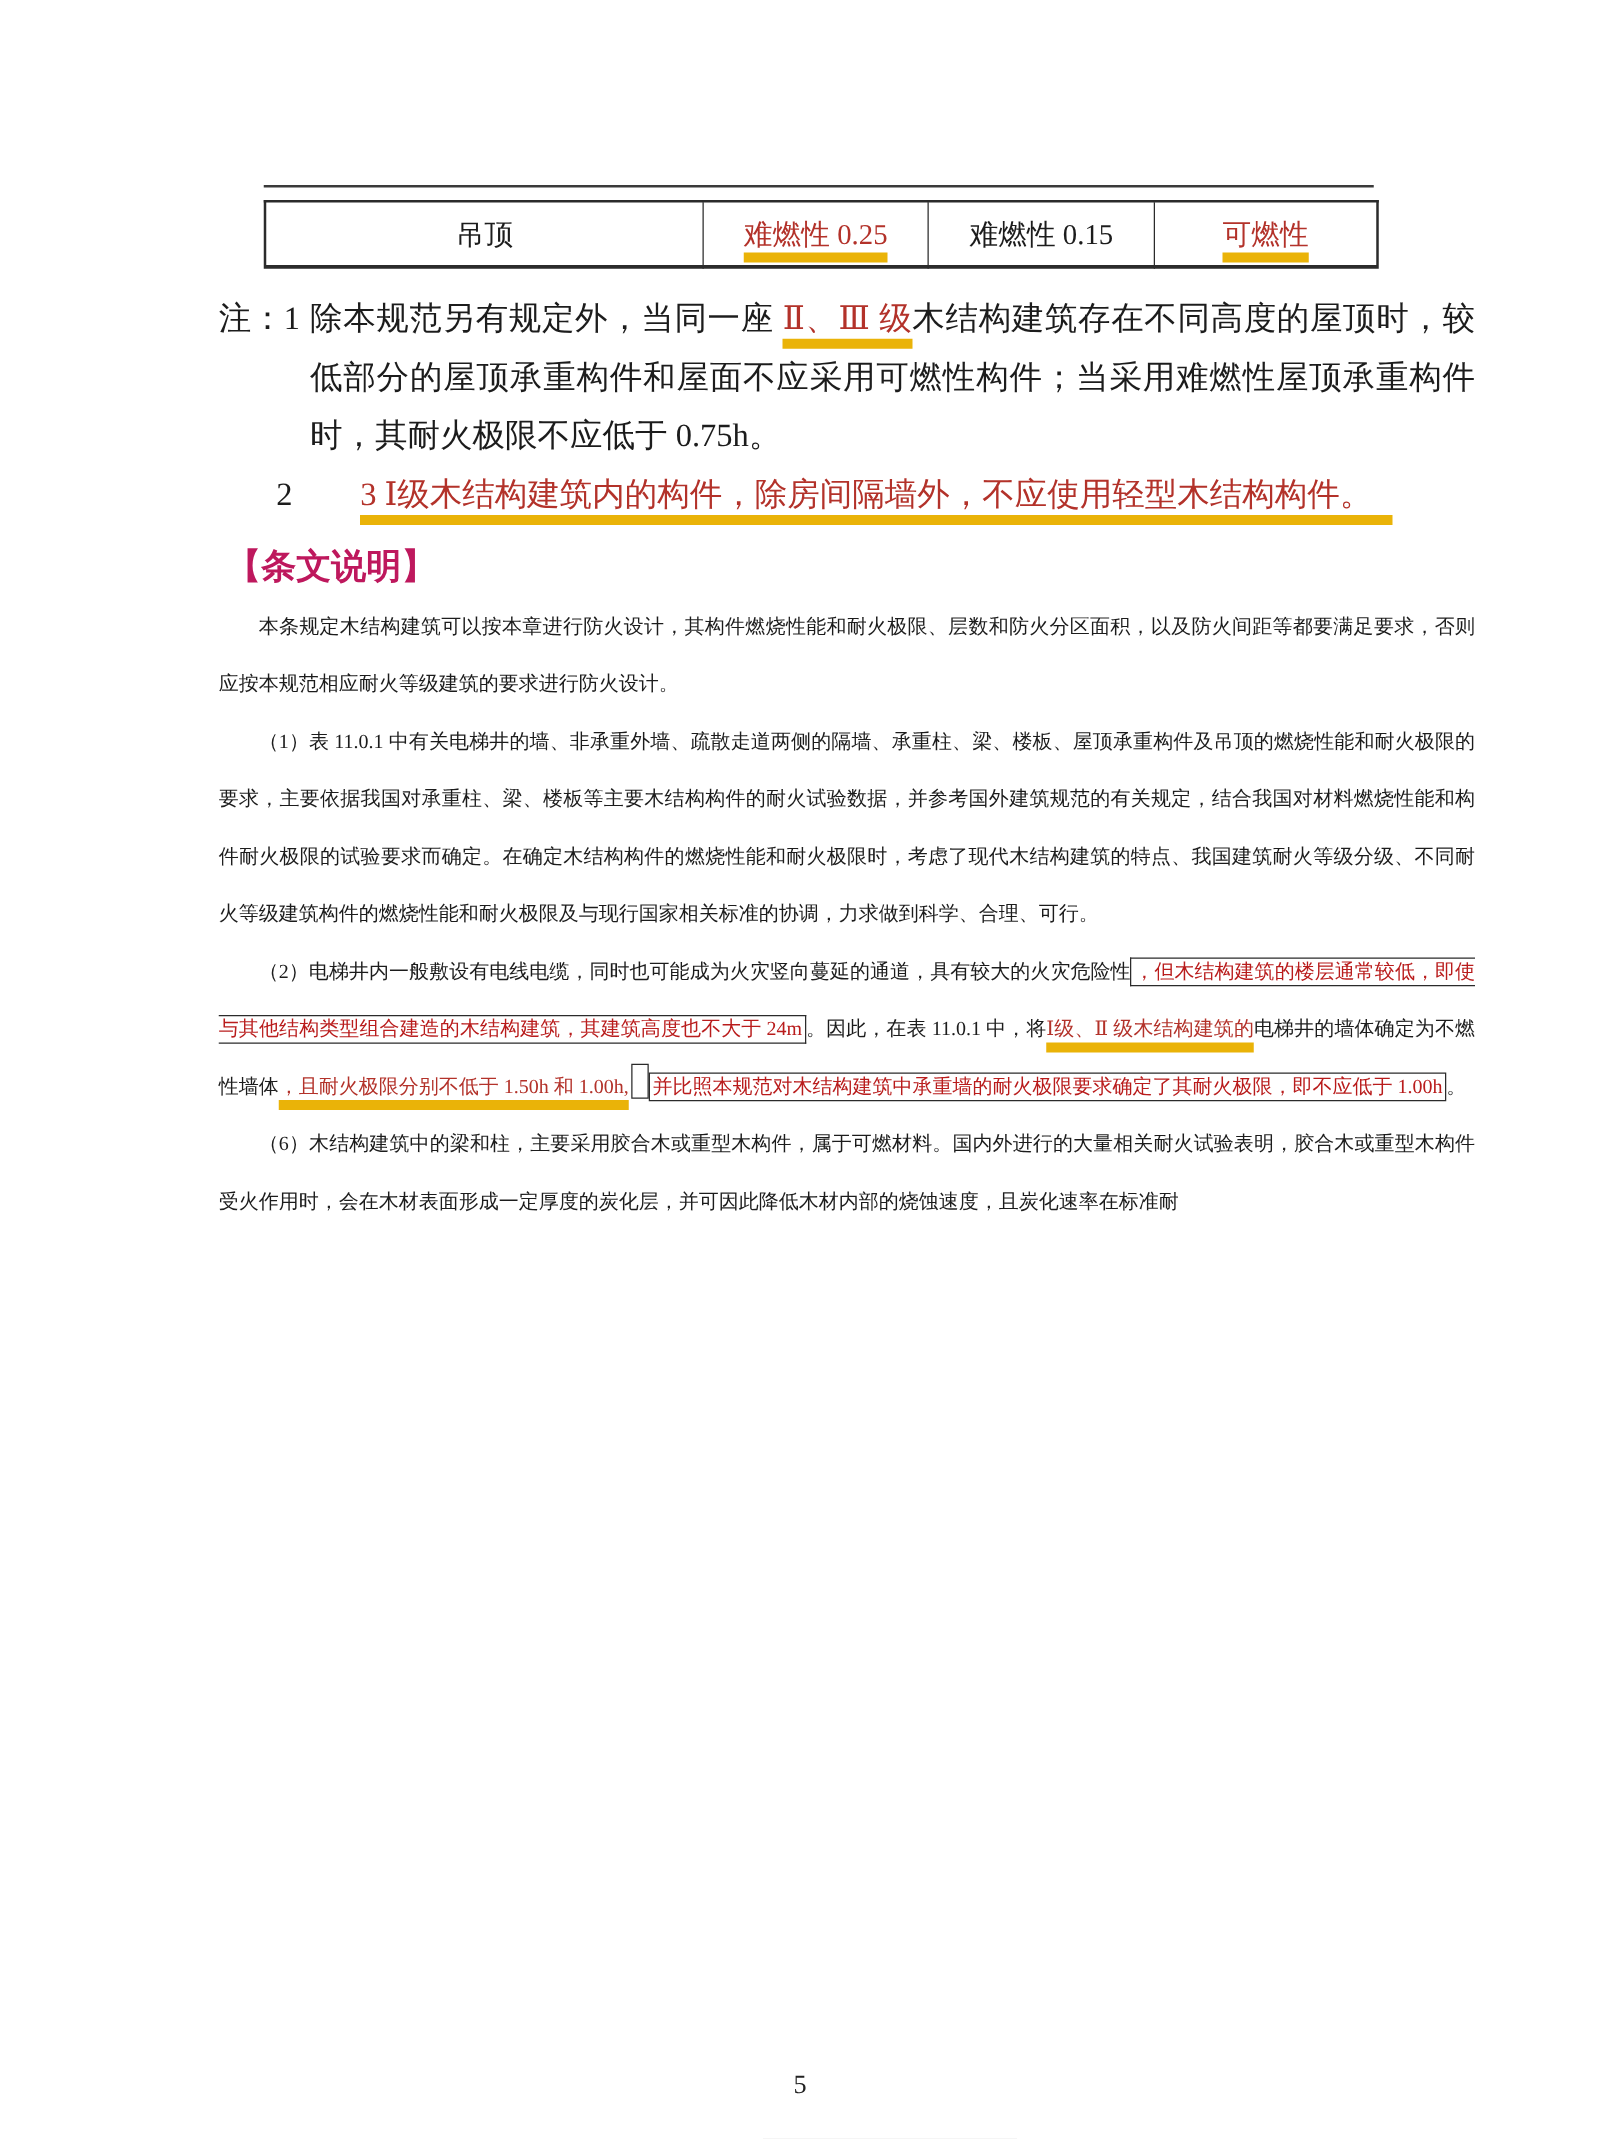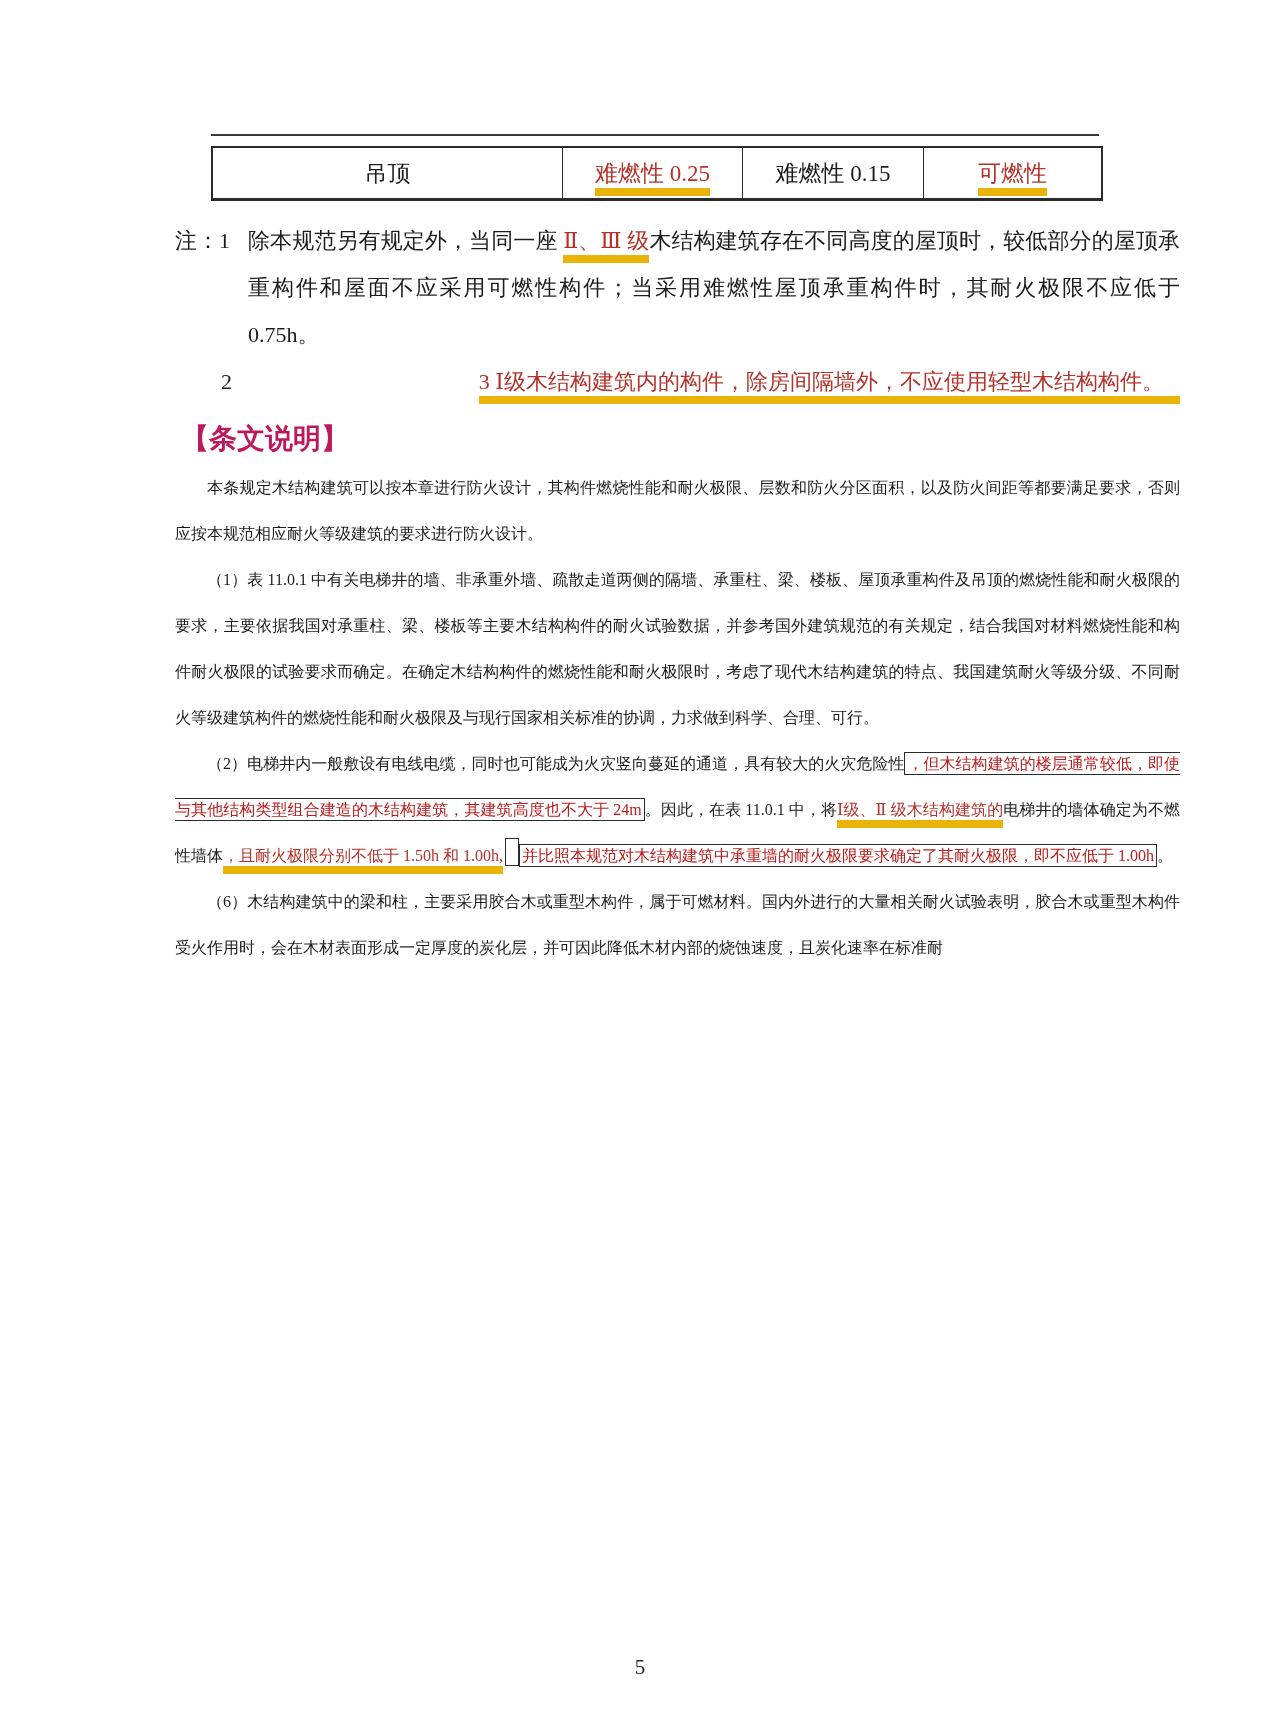--- a/index.html
+++ b/index.html
@@ -4,21 +4,21 @@
 <style>
   html,body{margin:0;padding:0;background:#e8e8e8;}
   .page{
     position:relative;
     width:1280px;height:1711px;
     background:#ffffff;
     font-family:"Liberation Serif","DejaVu Serif",serif;
     color:#1c1c1c;
     overflow:hidden;
   }
-  .content{position:absolute;left:175px;top:134px;width:1005px;}
+  .content{position:absolute;left:175px;top:148px;width:1005px;}
 
   
   .tbl-area{margin-left:36px;width:888px;}
   .page-break-rule{border-top:2px solid #3a3a3a;height:10px;}
   table.doc-table{
     border-collapse:collapse;table-layout:fixed;width:888px;
     border:2px solid #2b2b2b;border-bottom-width:3px;
   }
   table.doc-table td{
     border:1px solid #2b2b2b;height:50px;
@@ -29,25 +29,25 @@
 
   .red{color:#b3322a;}
   .u{border-bottom:8px solid #eab308;padding-bottom:2px;}
   .box{color:#b91c1c;border:1.5px solid #2b2b2b;padding:2px 2px;}
   .box-marker{
     display:inline-block;width:12px;height:26px;
     border:1.5px solid #2b2b2b;vertical-align:-5px;margin-left:2px;
   }
 
   
-  .notes{margin-top:16px;font-size:22px;line-height:47px;}
+  .notes{margin-top:16px;font-size:26px;line-height:47px;}
   .note{position:relative;padding-left:73px;text-align:justify;}
   .note .lbl{position:absolute;left:0;top:0;}
   .note .lbl2{position:absolute;left:46px;top:0;}
-  .note3{padding-left:0;margin-left:47px;text-align:right;}
+  .note3{padding-left:0;margin-left:47px;text-align:center;}
   .note3 .u{padding-right:16px;}
 
   
   .heading{
     margin:14px 0 6px 6px;
     font-family:"Liberation Sans","DejaVu Sans",sans-serif;
     font-weight:bold;font-size:28px;line-height:40px;color:#be185d;
   }
   .para{
     font-size:16px;line-height:46px;

